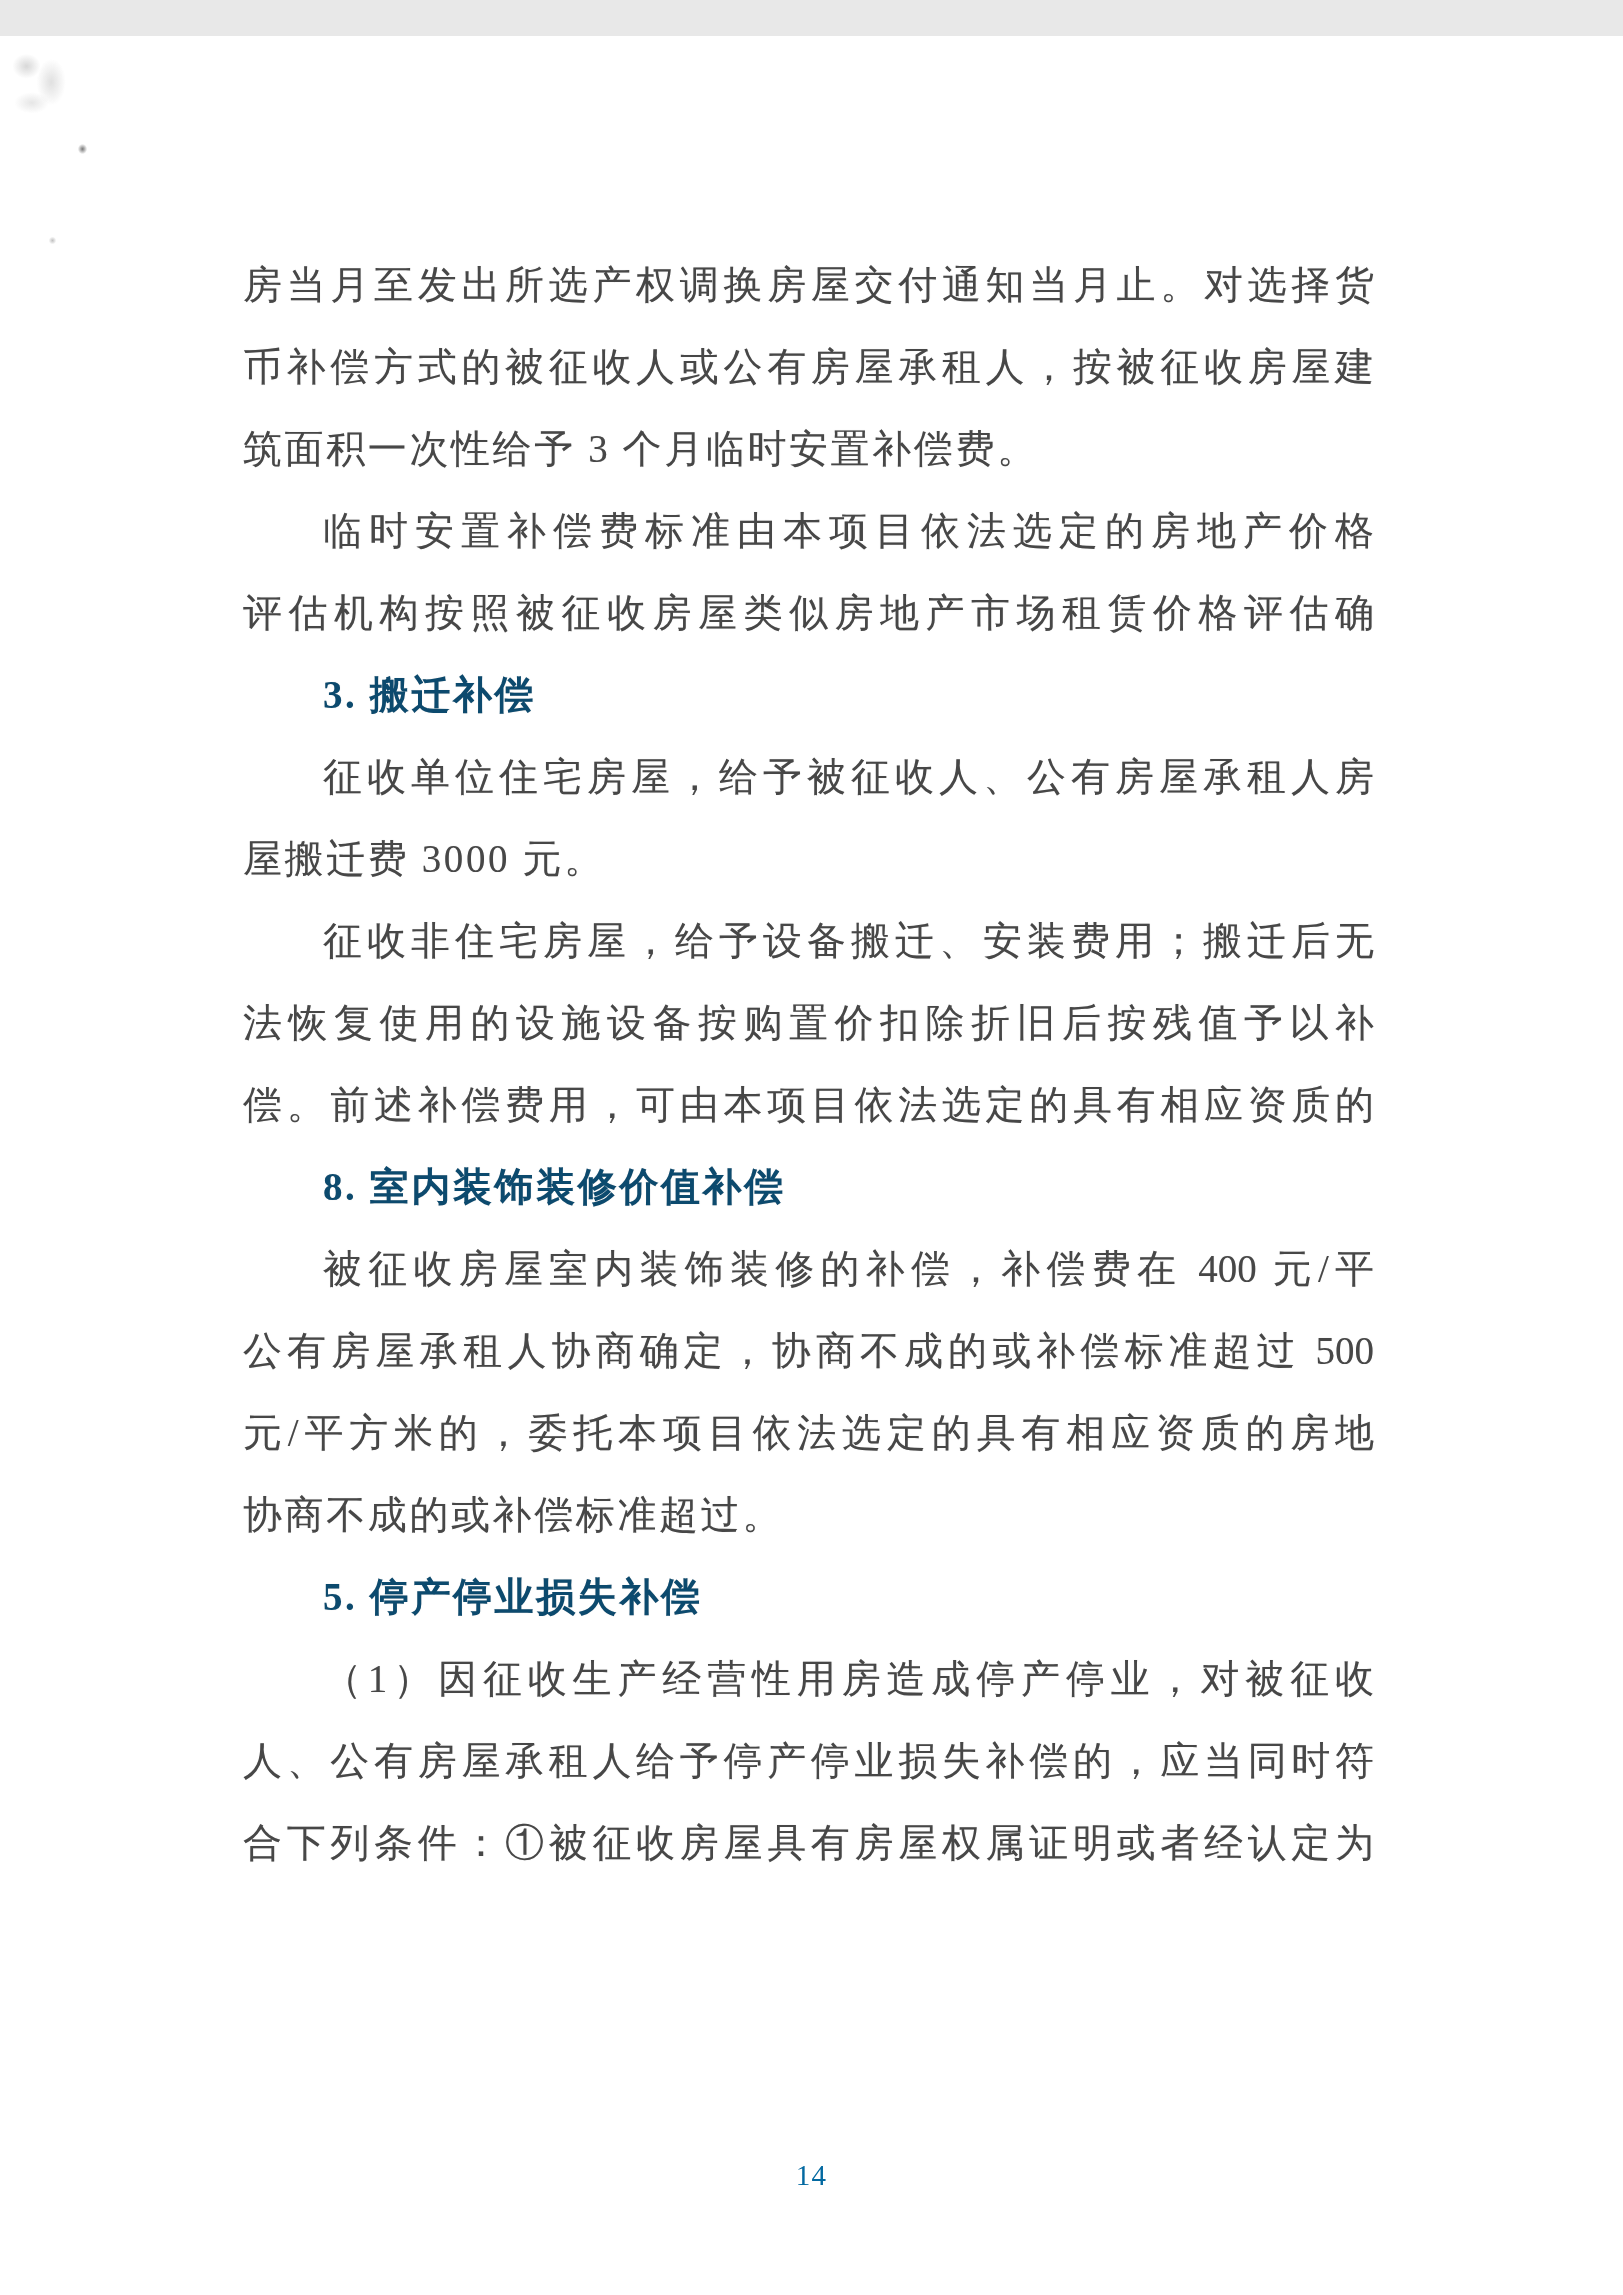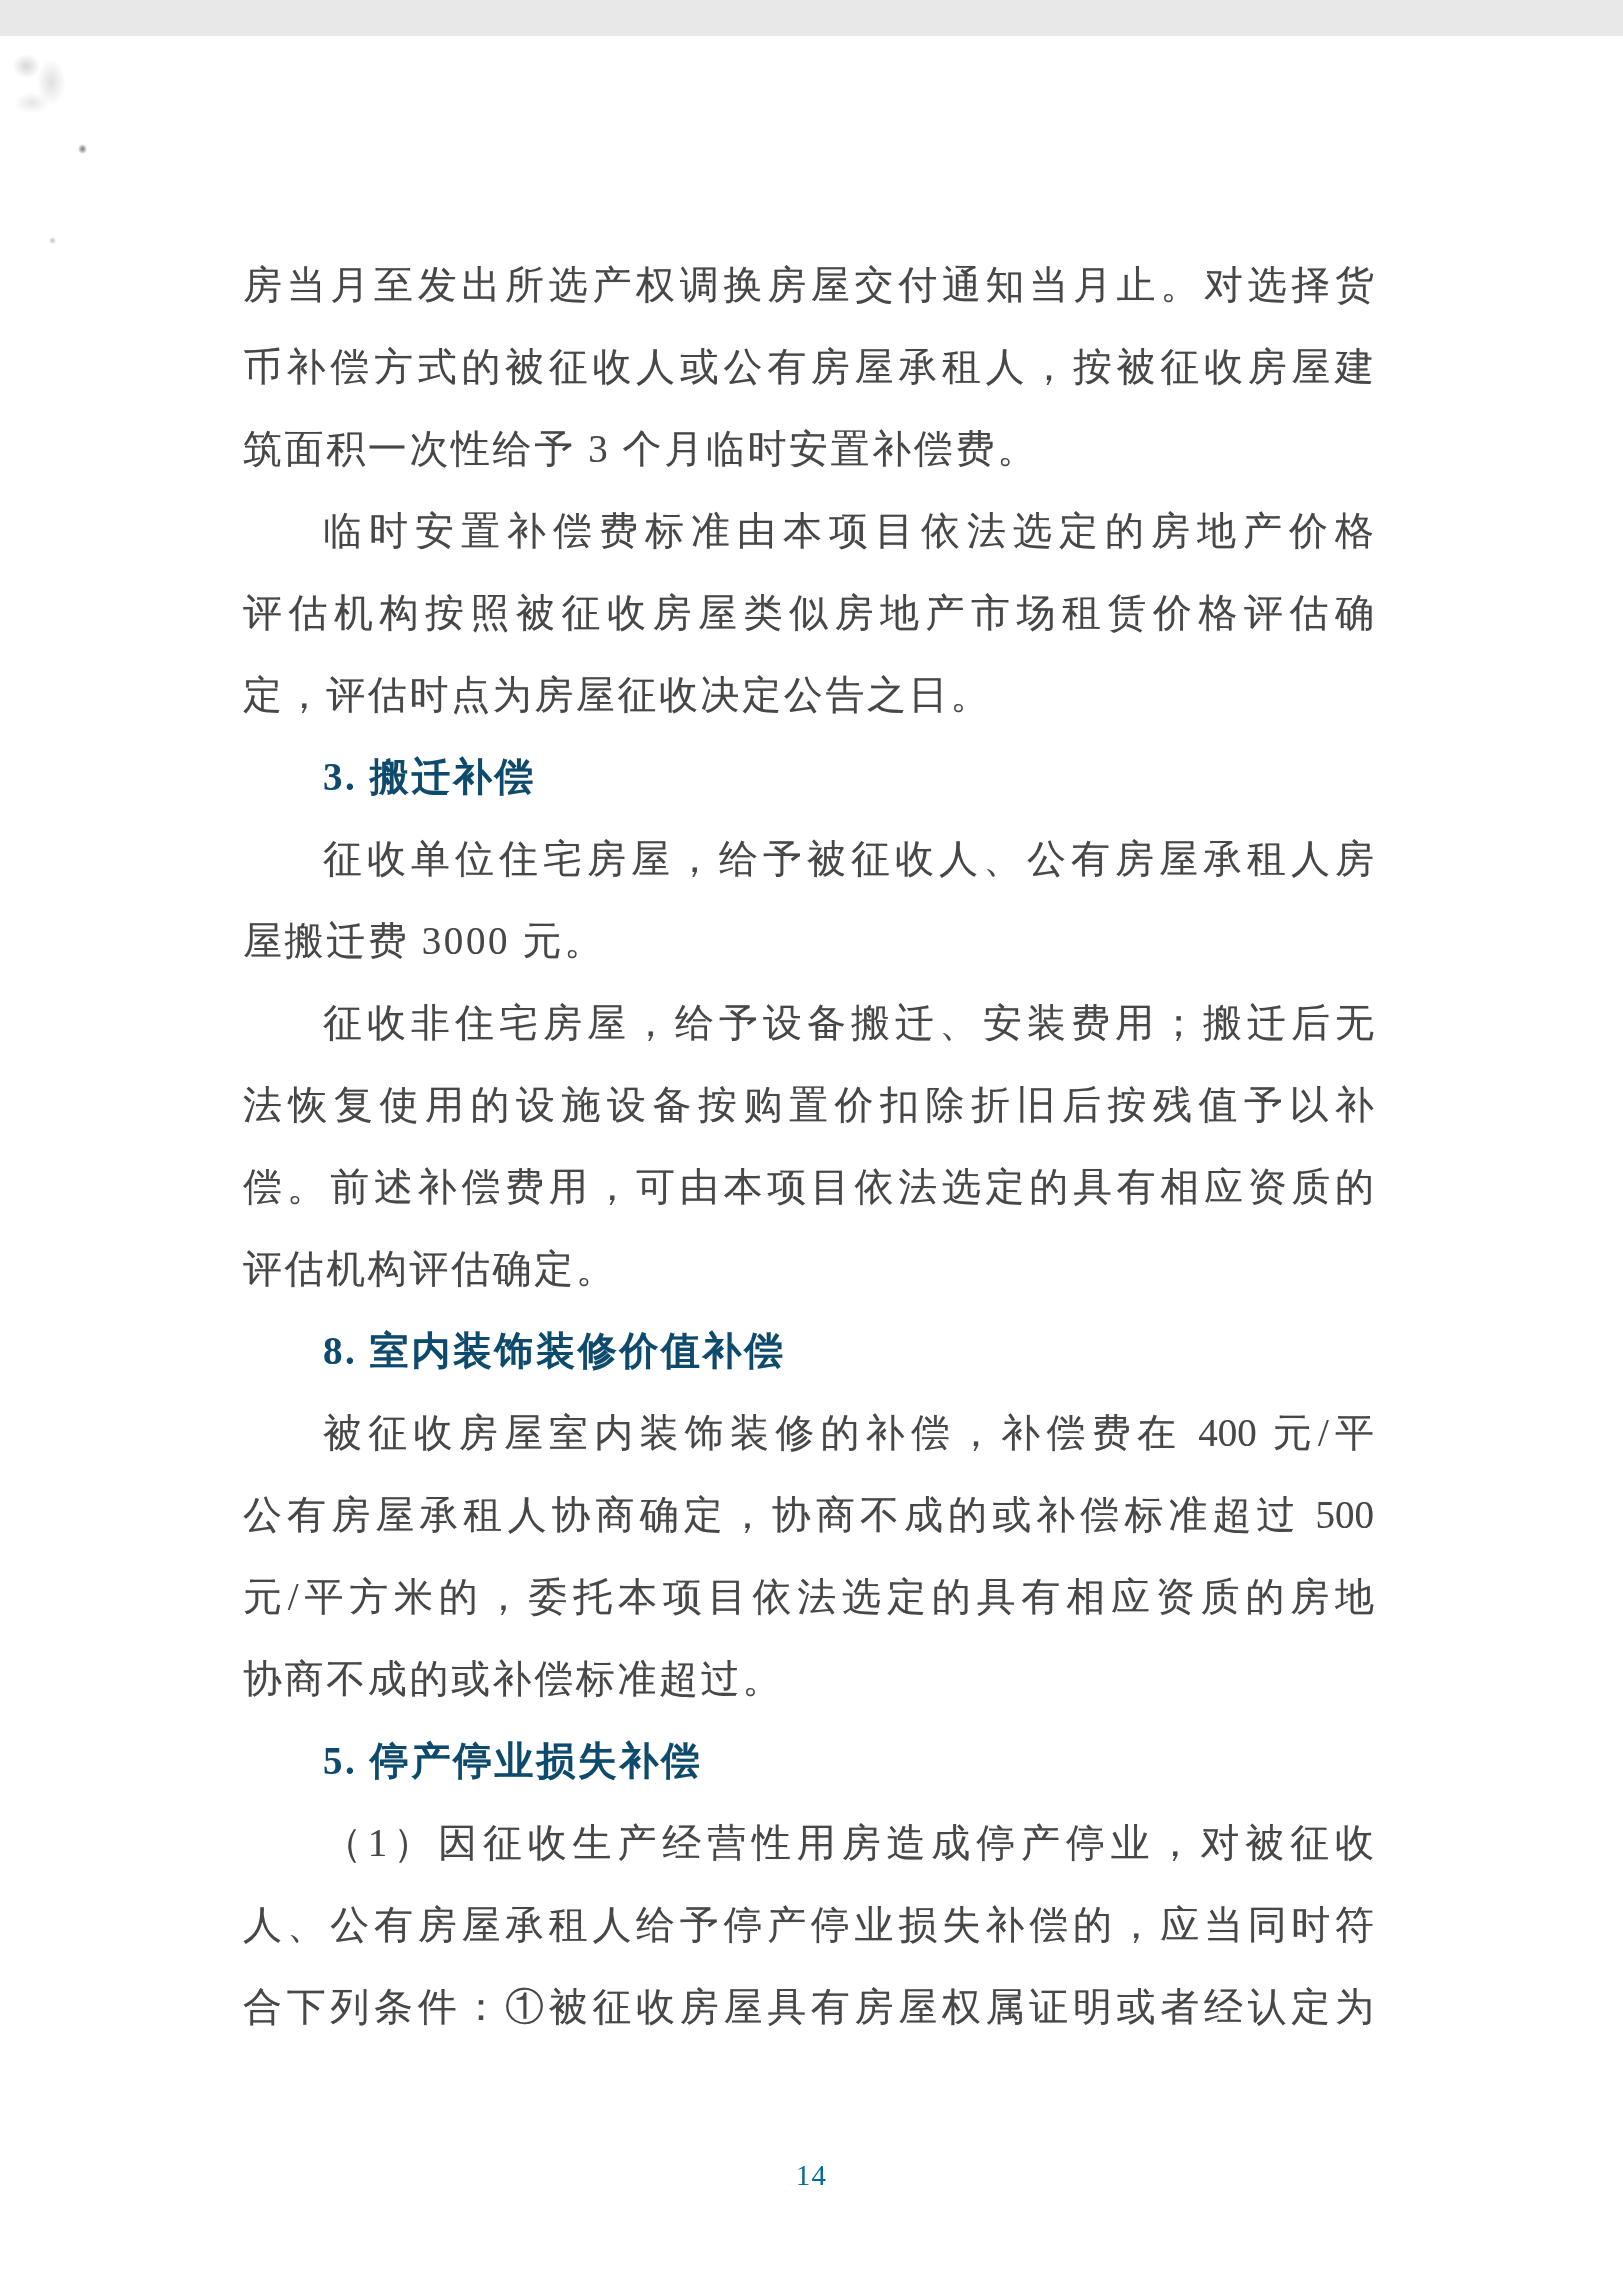--- a/index.html
+++ b/index.html
@@ -91,28 +91,26 @@
   <div class="scan-smudge"></div>
   <div class="scan-speck-1"></div>
   <div class="scan-speck-2"></div>
 
   <div class="text-column">
       <div class="line just">房当月至发出所选产权调换房屋交付通知当月止。对选择货</div>
       <div class="line just">币补偿方式的被征收人或公有房屋承租人，按被征收房屋建</div>
       <div class="line">筑面积一次性给予 3 个月临时安置补偿费。</div>
       <div class="line just ind">临时安置补偿费标准由本项目依法选定的房地产价格</div>
       <div class="line just">评估机构按照被征收房屋类似房地产市场租赁价格评估确</div>
-      <div class="line">定，评估时点为房屋征收决定公告之日。</div>
       <div class="line ind bold">3. 搬迁补偿</div>
       <div class="line just ind">征收单位住宅房屋，给予被征收人、公有房屋承租人房</div>
       <div class="line">屋搬迁费 3000 元。</div>
       <div class="line just ind">征收非住宅房屋，给予设备搬迁、安装费用；搬迁后无</div>
       <div class="line just">法恢复使用的设施设备按购置价扣除折旧后按残值予以补</div>
       <div class="line just">偿。前述补偿费用，可由本项目依法选定的具有相应资质的</div>
-      <div class="line">评估机构评估确定。</div>
       <div class="line ind bold">8. 室内装饰装修价值补偿</div>
       <div class="line just ind">被征收房屋室内装饰装修的补偿，补偿费在 400 元/平</div>
       <div class="line just">公有房屋承租人协商确定，协商不成的或补偿标准超过 500</div>
       <div class="line just">元/平方米的，委托本项目依法选定的具有相应资质的房地</div>
       <div class="line">协商不成的或补偿标准超过。</div>
       <div class="line ind bold">5. 停产停业损失补偿</div>
       <div class="line just ind">（1）因征收生产经营性用房造成停产停业，对被征收</div>
       <div class="line just">人、公有房屋承租人给予停产停业损失补偿的，应当同时符</div>
       <div class="line just">合下列条件：①被征收房屋具有房屋权属证明或者经认定为</div>
     </div>

